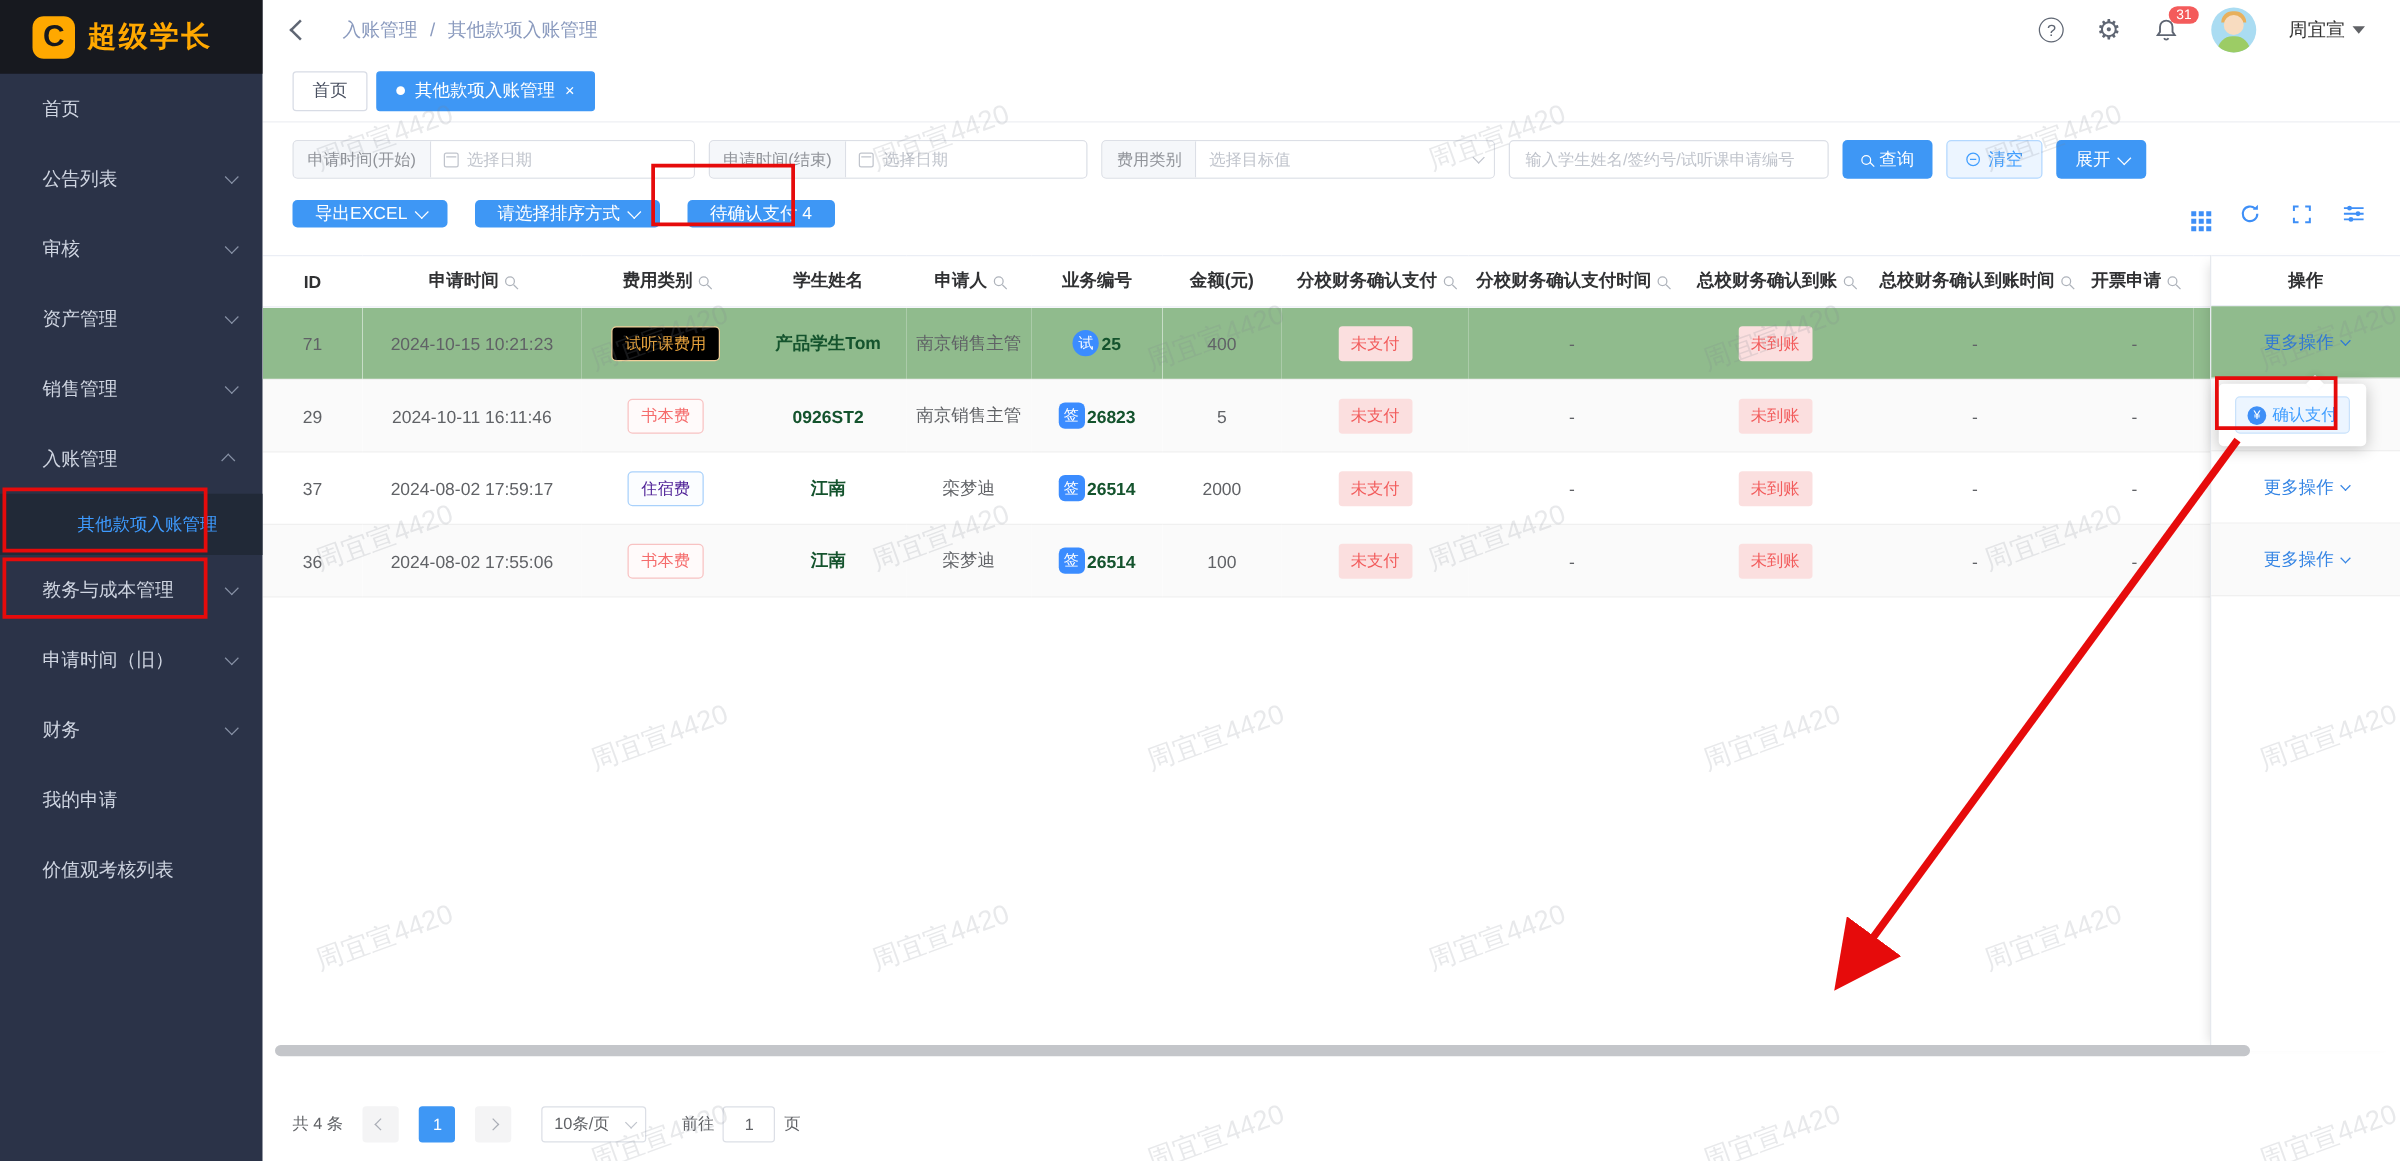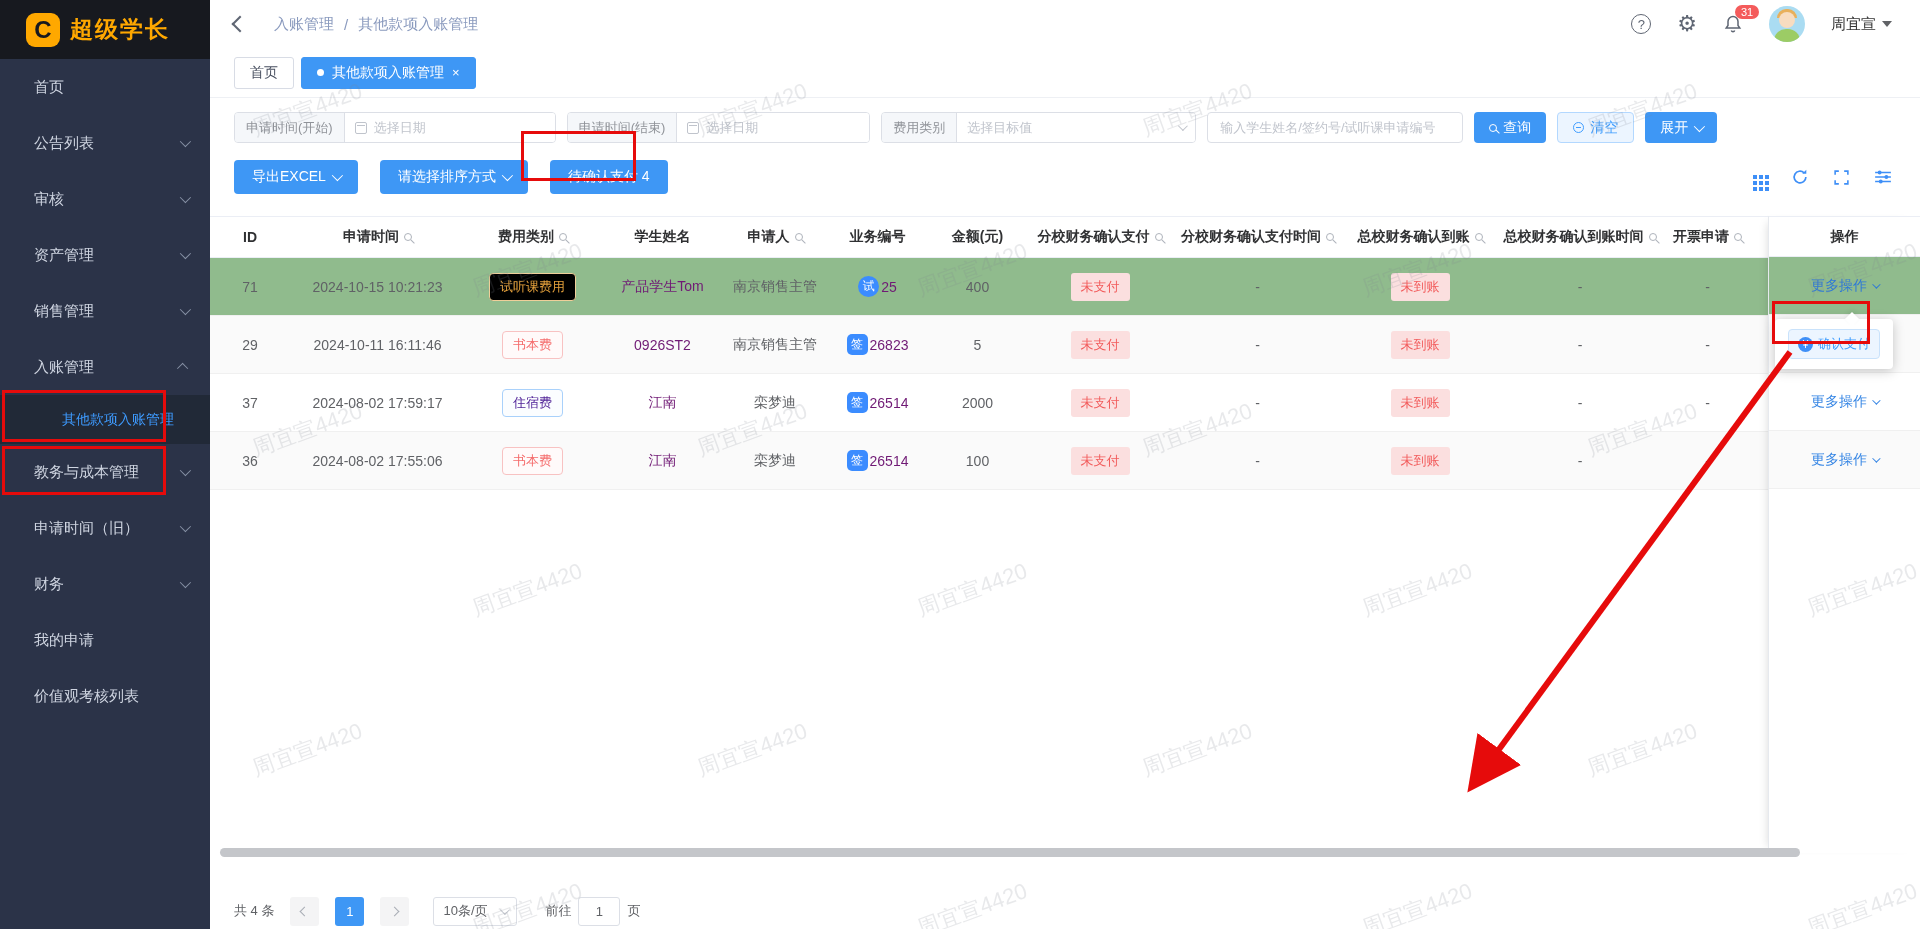--- a/index.html
+++ b/index.html
@@ -56,36 +56,36 @@
   .btn.plain { background:#ecf5ff; color:#409eff; border:1px solid #b3d8ff; }
   .mag { width:8px; height:8px; border:1.4px solid #fff; border-radius:50%; position:relative; display:inline-block; }
   .mag::after { content:""; position:absolute; width:5px; height:1.4px; background:#fff; transform:rotate(45deg); right:-4px; bottom:-2px; }
   .mag.gray { border-color:#aeb3bb; }
   .mag.gray::after { background:#aeb3bb; }
   .clr-ico { width:11px; height:11px; border:1.4px solid #409eff; border-radius:50%; position:relative; }
   .clr-ico::after { content:""; position:absolute; left:2px; top:4px; width:5px; height:1.4px; background:#409eff; }
 
   
   .actions { display:flex; align-items:center; padding:17px 28px 0 24px; gap:22px; }
-  .btn.big { height:34px; padding:0 18px; }
+  .btn.big { height:22px; padding:0 18px; }
   .right-icons { margin-left:auto; display:flex; align-items:center; gap:24px; color:#3e8ff7; }
   .icon-grid { width:4px; height:4px; background:#3e8ff7; box-shadow:6px 0 0 0 #3e8ff7,12px 0 0 0 #3e8ff7,0 6px 0 0 #3e8ff7,6px 6px 0 0 #3e8ff7,12px 6px 0 0 #3e8ff7,0 12px 0 0 #3e8ff7,6px 12px 0 0 #3e8ff7,12px 12px 0 0 #3e8ff7; margin-right:10px; }
 
   
   .table-area { position:relative; margin-top:22px; height:637px; }
   .scroll-view { position:absolute; left:0; top:0; width:1558px; height:100%; overflow:hidden; }
   table { border-collapse:collapse; table-layout:fixed; width:1645px; }
   th,td { font-size:14px; text-align:center; overflow:hidden; white-space:nowrap; }
   thead th { height:41px; color:#303133; font-weight:bold; border-top:1px solid #ebeef5; border-bottom:1px solid #ebeef5; background:#fff; }
   tbody td { height:58px; color:#606266; border-bottom:1px solid #f0f0f0;margin-top:48px; }
   tr.r-green td { background:#90bb8d; }
   tr.r-stripe td { background:#fafafa; }
   tr.r-white td { background:#fff; }
   .th-inner { display:inline-flex; align-items:center; gap:5px; }
-  .bold-val { font-weight:normal; color:#701a75; }
+  .bold-val { font-weight:bold; color:#14532d; }
   .tagp { display:inline-block; font-size:13px; padding:4px 10px; border-radius:4px; border:1px solid transparent; }
   .tag-orange { color:#e6a23c; border-color:#f0cf9a; background:#000000; }
   .tag-red { color:#f56c6c; border-color:#f8c2c2; background:#fffafa; }
   .tag-blue { color:#4c1d95; border-color:#a9d1fb; background:#fbfdff; }
   .status { display:inline-block; font-size:13px; padding:5px 10px; border-radius:3px; background:#fbdfdf; color:#f25c5c; }
   .biz { display:inline-flex; align-items:center; gap:2px; }
   .bdg { width:21px; height:21px; background:#3b8cff; color:#fff; font-size:12px; display:inline-flex; align-items:center; justify-content:center; }
   .bdg.circle { border-radius:50%; }
   .bdg.square { border-radius:5px; }
   .more-link { color:#3585e4; font-size:14px; display:inline-flex; align-items:center; gap:5px; cursor:pointer; }

